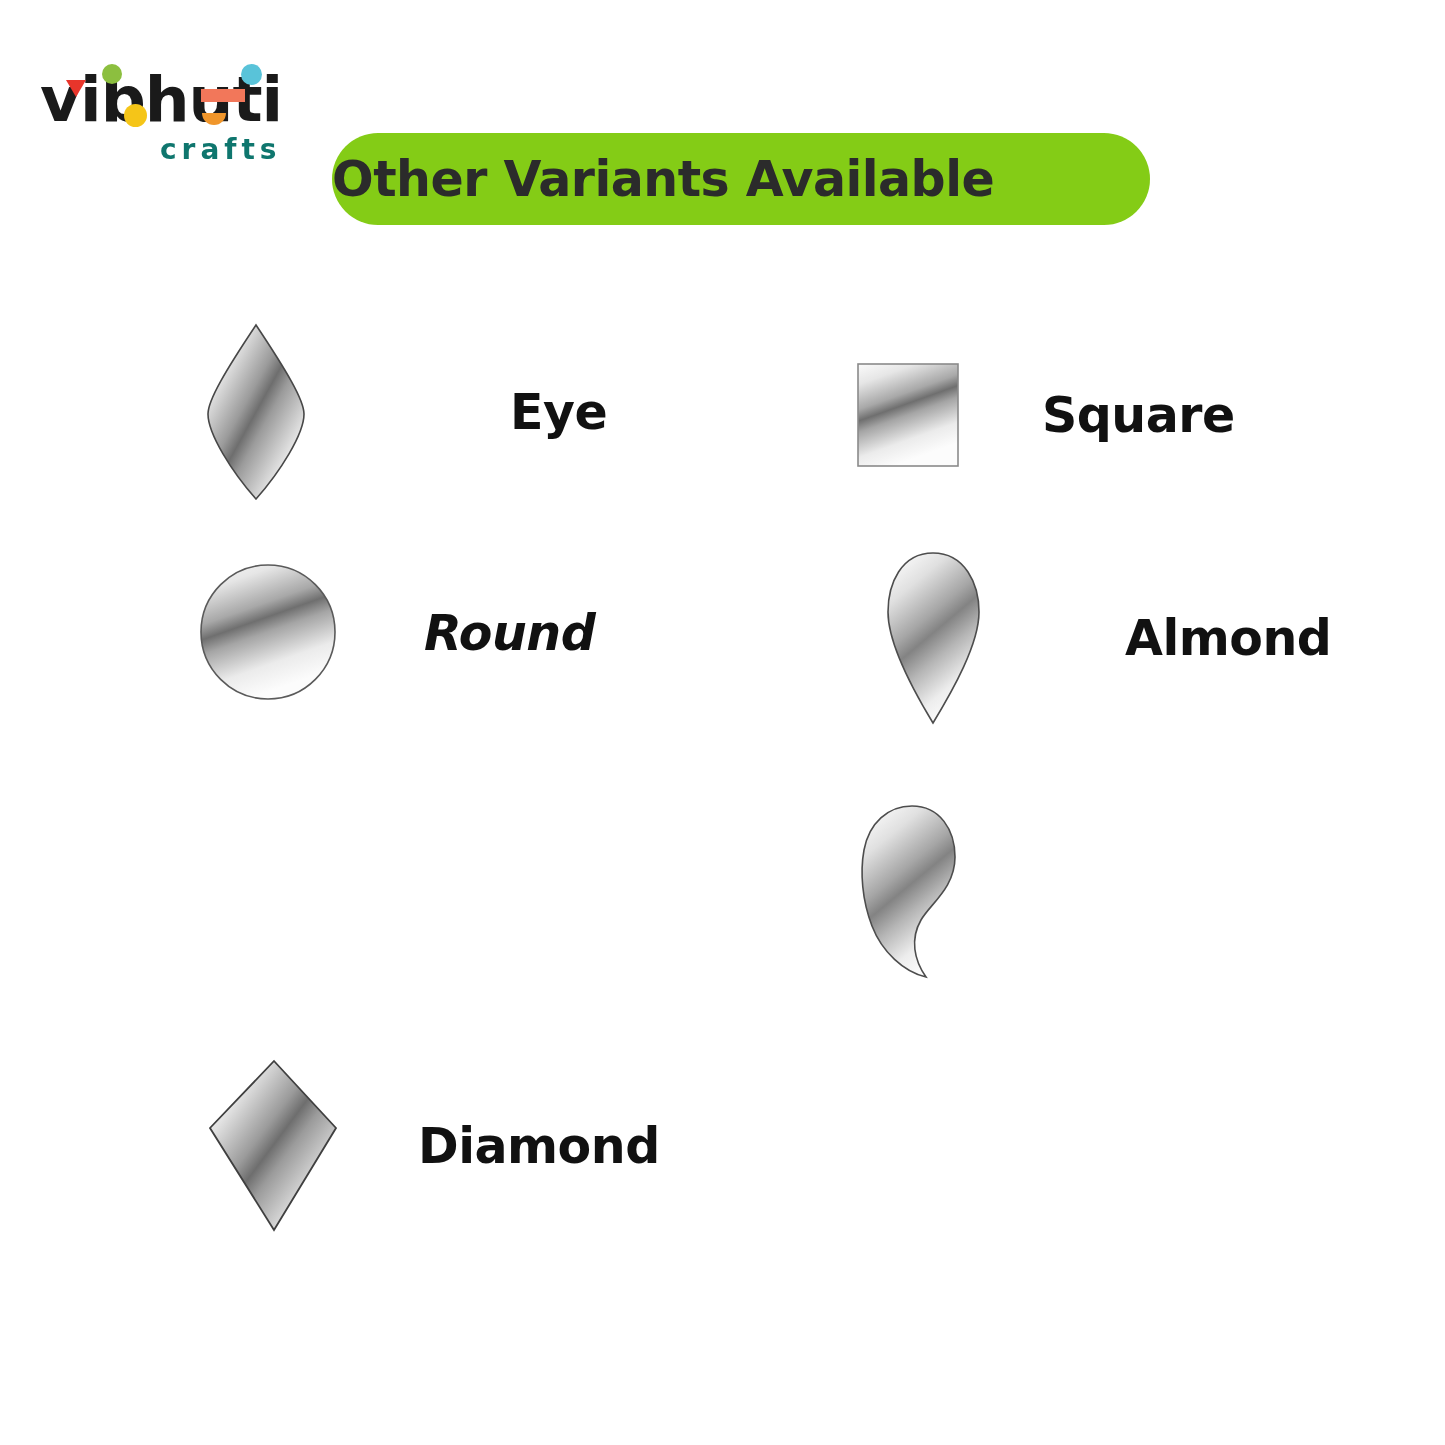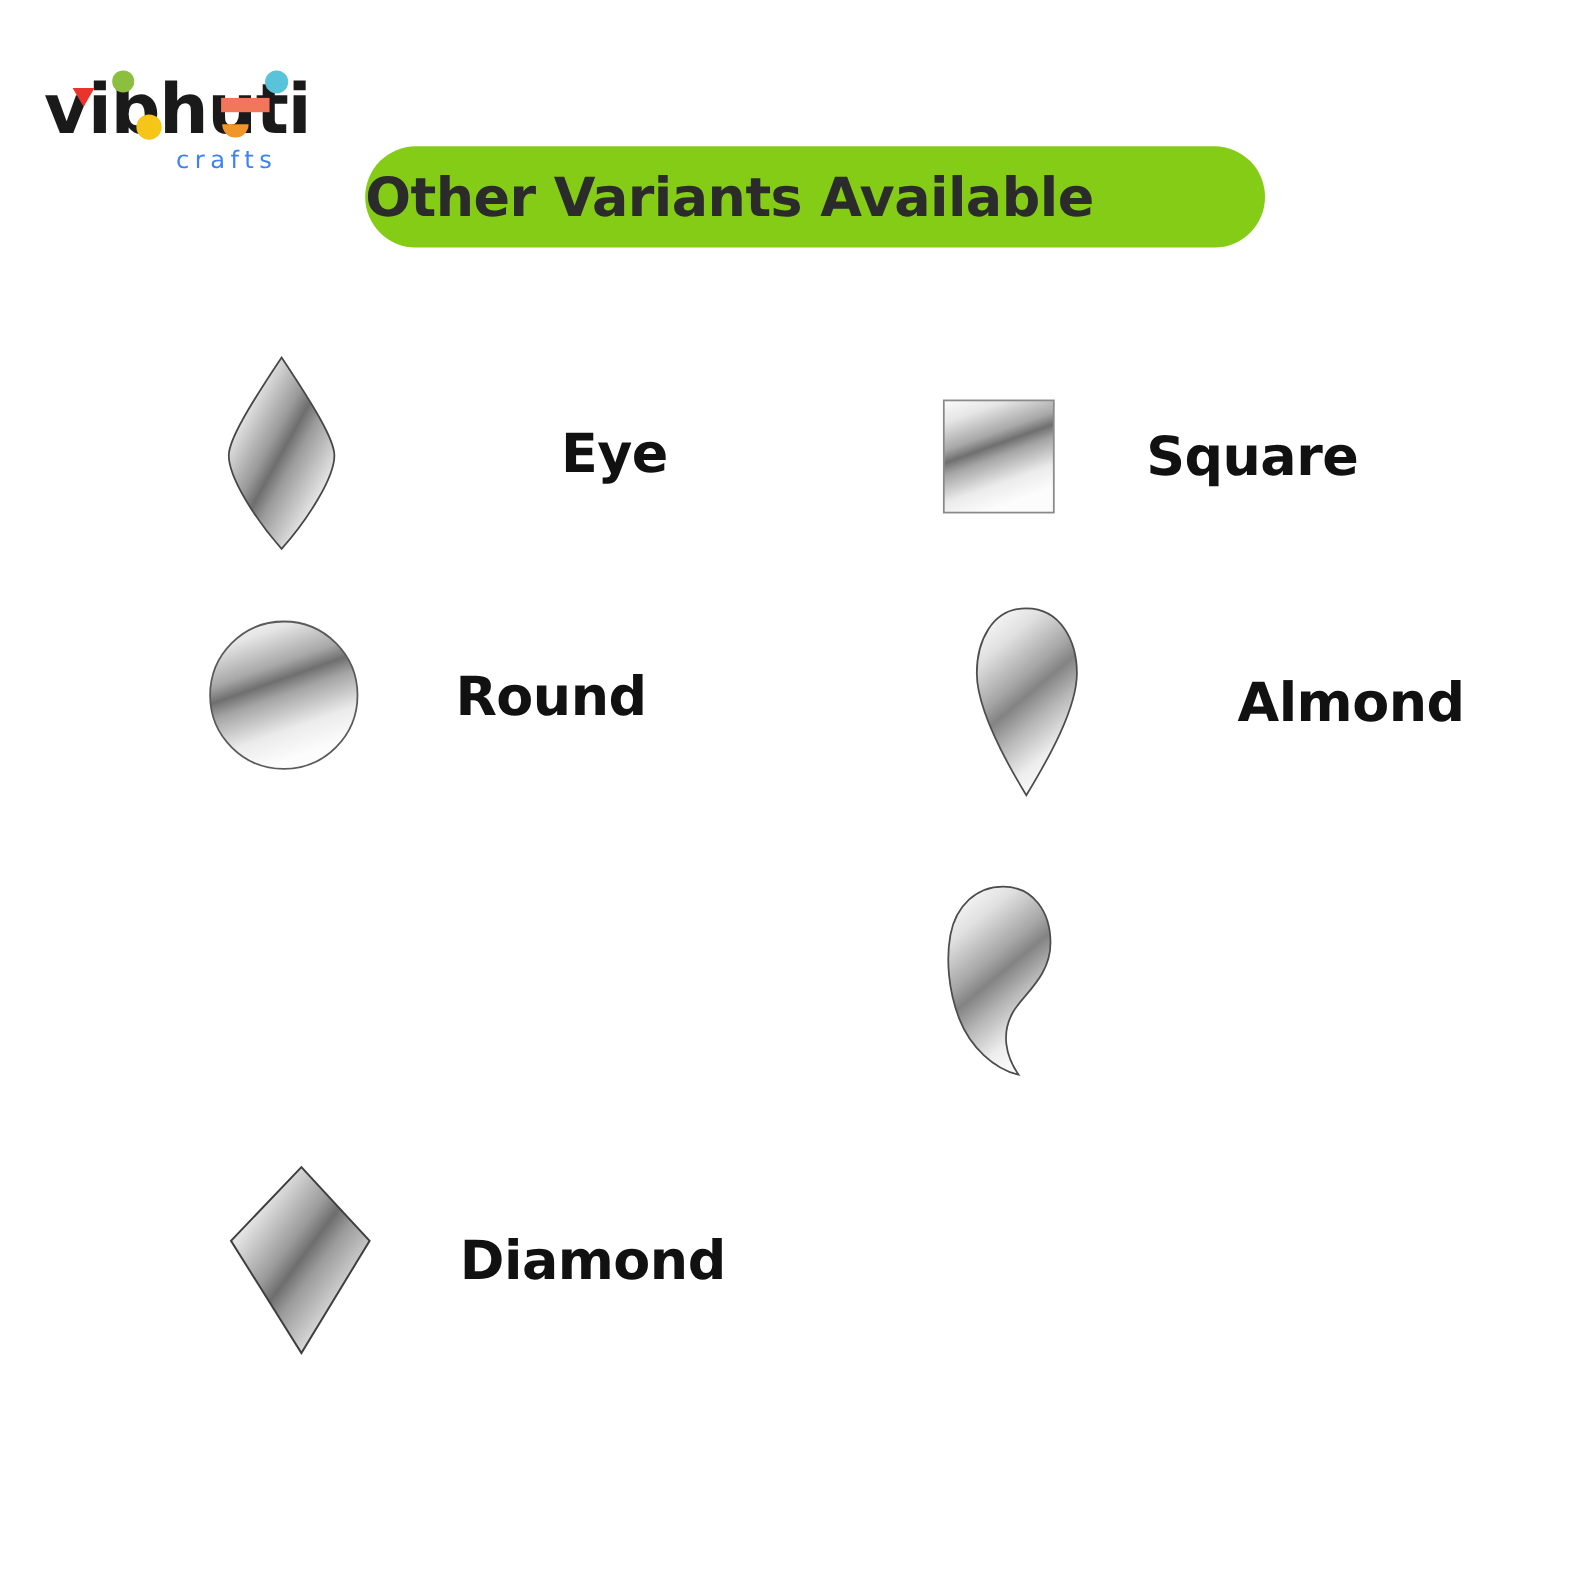--- a/index.html
+++ b/index.html
@@ -33,24 +33,24 @@
     font-size: 63px;
     letter-spacing: -1px;
     color: #1a1a1a;
     line-height: 1;
   }
   .logo-sub {
     position: absolute;
     left: 120px;
     top: 78px;
     font-family: "DejaVu Sans", sans-serif;
-    font-weight: normal;
-    font-size: 22px;
+    font-weight: bold;
+    font-size: 28px;
     letter-spacing: 5px;
-    color: #3b82f6;
+    color: #0f766e;
     line-height: 1;
   }
   
   .dot {
     position: absolute;
     border-radius: 50%;
   }
   .dot-green  { left: 62px;  top: 6px;  width: 20px; height: 20px; background: #8cbf3f; }
   .dot-cyan   { left: 201px; top: 6px;  width: 21px; height: 21px; background: #59c3d9; }
   .dot-yellow { left: 84px;  top: 46px; width: 23px; height: 23px; background: #f5c518; }
@@ -113,21 +113,21 @@
     font-weight: bold;
     font-size: 49px;
     color: #111111;
     letter-spacing: -0.5px;
     white-space: nowrap;
   }
 
   
   .pos-eye      { left: 200px;  top: 322px; gap: 46px;  }
   .pos-square   { left: 852px;  top: 360px;  }
-  .pos-round    { left: 188px;  top: 560px;  }
+  .pos-round    { left: 198px;  top: 560px; font-style: italic;  }
   .pos-almond   { left: 879px;  top: 548px; gap: 28px;  }
   .pos-triangle { left: 198px;  top: 812px;  }
   .pos-fancy    { left: 852px;  top: 800px;  }
   .pos-diamond  { left: 198px;  top: 1056px; }
 
   .gap-eye      { width: 106px; }
   .gap-square   { width: 80px;  }
   .gap-round    { width: 80px;  }
   .gap-almond   { width: 80px;  }
   .gap-triangle { width: 70px;  }

